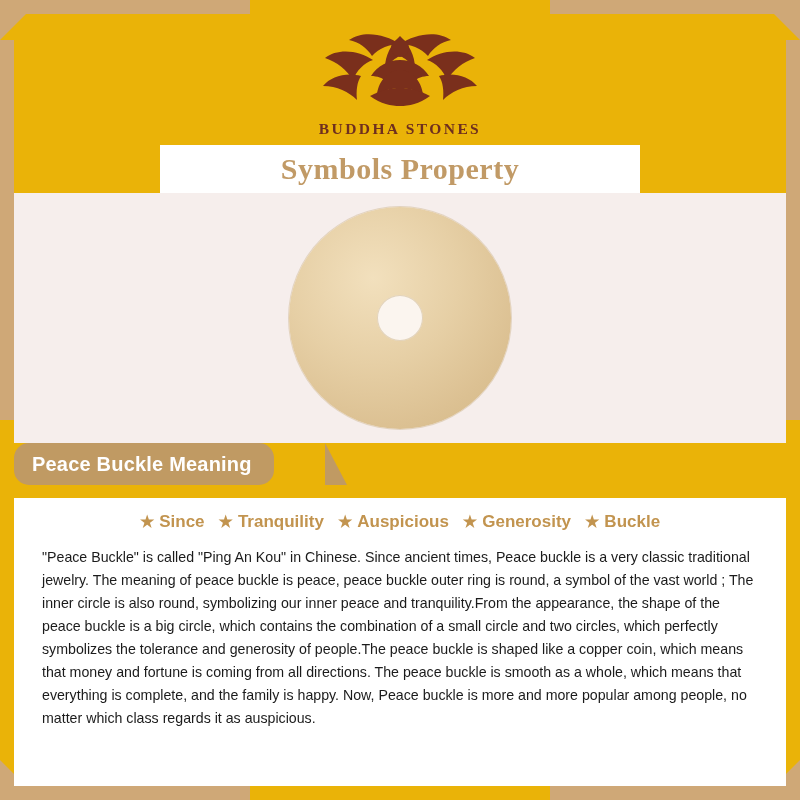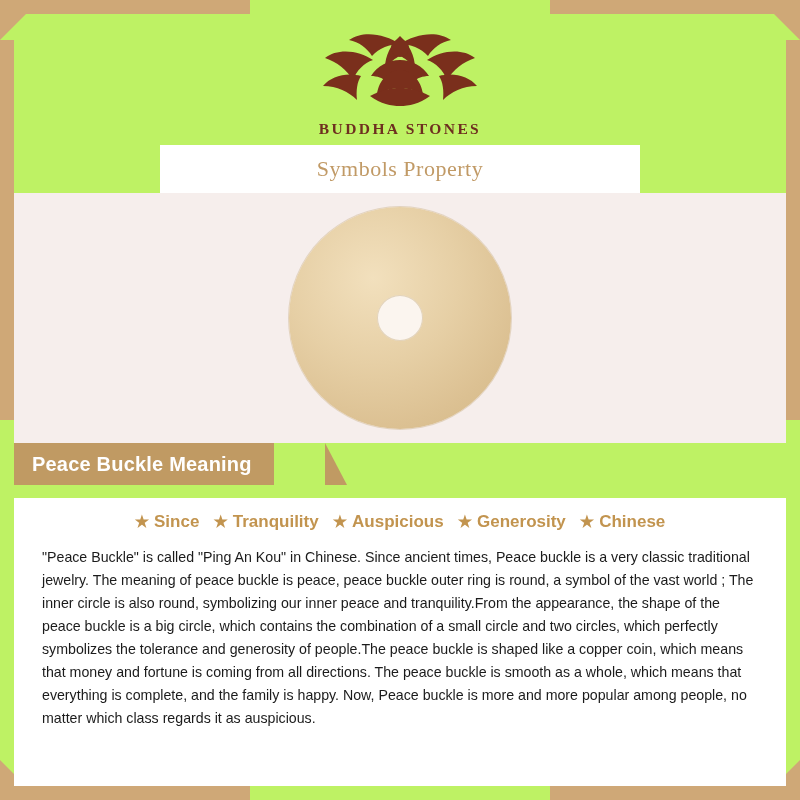--- a/index.html
+++ b/index.html
@@ -5,21 +5,21 @@
   * { box-sizing: border-box; margin: 0; padding: 0; }
   html, body {
     width: 800px; height: 800px;
     font-family: "Liberation Sans", sans-serif;
     background: #ffffff;
     overflow: hidden;
   }
   .page {
     position: relative;
     width: 800px; height: 800px;
-    background: #bef264;
+    background: #eab308;
     overflow: hidden;
   }
   
   .corner {
     position: absolute;
     width: 0; height: 0;
     border-style: solid;
   }
   .corner-tl {
     top: 0; left: 0;
@@ -87,22 +87,22 @@
 
   
   .title-band {
     position: absolute;
     top: 145px; left: 160px;
     width: 480px; height: 48px;
     background: #ffffff;
     display: flex; align-items: center; justify-content: center;
   }
   .title-band .title {
-    font-size: 22px;
-    font-weight: 400;
+    font-size: 30px;
+    font-weight: 700;
     color: #c19a66;
     letter-spacing: 0.5px;
     font-family: "Liberation Serif", serif;
   }
 
   
   .hero {
     position: absolute;
     top: 193px; left: 14px; right: 14px;
     height: 250px;
@@ -133,20 +133,21 @@
     position: absolute;
     top: 443px; left: 14px;
     height: 42px;
     background: #c09a63;
     color: #ffffff;
     display: flex; align-items: center;
     padding: 0 22px 0 18px;
     font-size: 20px;
     font-weight: 700;
     letter-spacing: .2px;
+    border-radius: 15px;
   }
   .ribbon-tail {
     position: absolute;
     top: 443px; left: 325px;
     width: 0; height: 0;
     border-style: solid;
     border-width: 42px 0 0 22px;
     border-color: transparent transparent transparent #c09a63;
   }
 
@@ -246,19 +247,19 @@
       <span class="kw">
         <span class="star">★</span>
         <span>Auspicious</span>
       </span>
       <span class="kw">
         <span class="star">★</span>
         <span>Generosity</span>
       </span>
       <span class="kw">
         <span class="star">★</span>
-        <span>Chinese</span>
+        <span>Buckle</span>
       </span>
     </div>
     <p class="paragraph">"Peace Buckle" is called "Ping An Kou" in Chinese. Since ancient times, Peace buckle is a very classic traditional jewelry. The meaning of peace buckle is peace, peace buckle outer ring is round, a symbol of the vast world ; The inner circle is also round, symbolizing our inner peace and tranquility.From the appearance, the shape of the peace buckle is a big circle, which contains the combination of a small circle and two circles, which perfectly symbolizes the tolerance and generosity of people.The peace buckle is shaped like a copper coin, which means that money and fortune is coming from all directions. The peace buckle is smooth as a whole, which means that everything is complete, and the family is happy. Now, Peace buckle is more and more popular among people, no matter which class regards it as auspicious.</p>
   </div>
 
 </div>
 
 </body></html>

